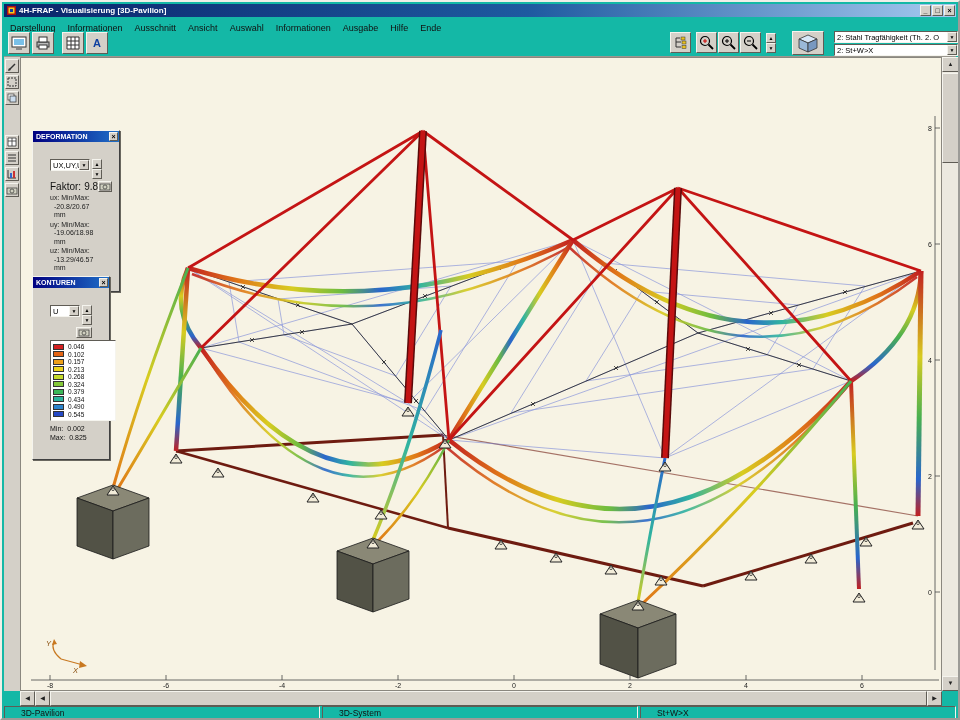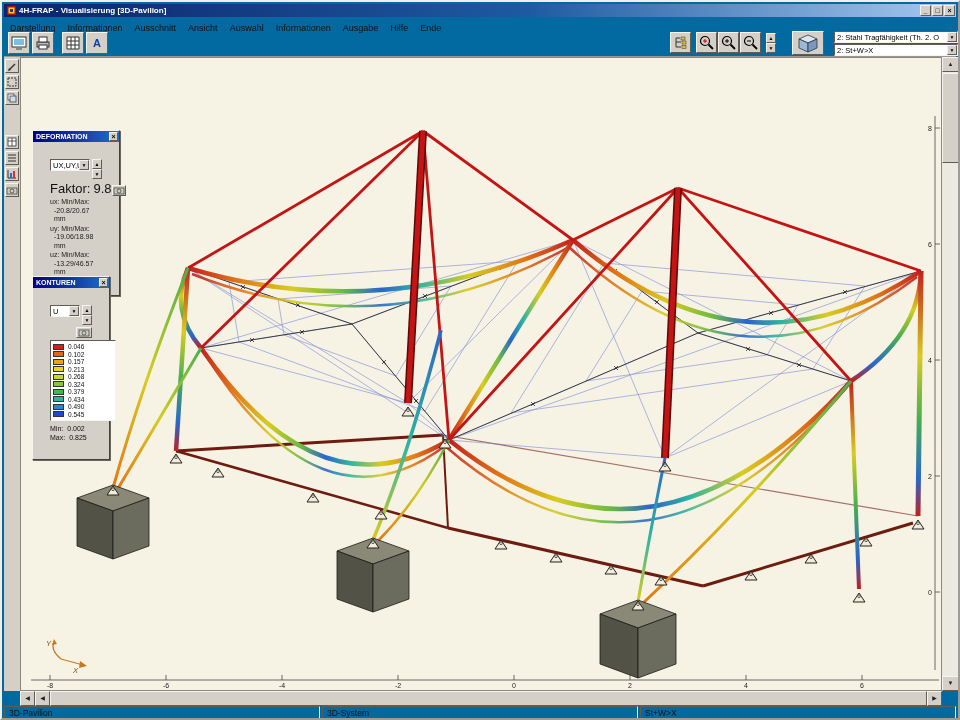--- a/index.html
+++ b/index.html
@@ -1,17 +1,17 @@
 <!DOCTYPE html>
 <html><head>
 <meta charset="utf-8">
 <style>
   * { box-sizing: border-box; margin: 0; padding: 0; }
   body { background:#808080; font-family:"Liberation Sans", sans-serif; }
-  #app { position:relative; width:960px; height:720px; background:#0369a1;
+  #app { position:relative; width:960px; height:720px; background:#14b8a6;
          border:2px outset #f0efe8; overflow:hidden; }
 
   .raised { background:#D4D0C8; border:1px solid; border-color:#f5f4ee #5f5c55 #5f5c55 #f5f4ee; }
   .sunken { border:1px solid; border-color:#5f5c55 #f5f4ee #f5f4ee #5f5c55; }
 
   
   #titlebar { position:absolute; left:2px; top:2px; right:2px; height:13px;
     background:linear-gradient(90deg,#0a246a 0%,#1e5aa0 55%,#a6caf0 100%);
     color:#fff; display:flex; align-items:center; font-size:8px; font-weight:bold; }
   #titlebar .app-ico { width:9px; height:9px; margin:0 3px; }
@@ -53,37 +53,37 @@
   #vscroll { position:absolute; left:940px; top:55px; width:17px; height:634px; background:#ece9e0; }
   #hscroll { position:absolute; left:18px; top:689px; width:922px; height:15px; background:#ece9e0; display:flex; }
   .sc-btn { width:15px; height:15px; font-size:6px; line-height:13px; text-align:center; color:#222; flex:none; }
   #vscroll .sc-btn { width:17px; height:15px; }
   .v-thumb { position:absolute; left:0; top:15px; width:17px; height:90px; }
   .h-thumb { flex:1; margin:0; }
 
   
   #statusbar { position:absolute; left:2px; right:2px; top:704px; height:14px;
     display:flex; gap:2px; align-items:stretch; }
-  .status-panel { flex:1; font-size:8.5px; line-height:12px; padding-left:4px; color:#111;
+  .status-panel { flex:1; font-size:8.5px; line-height:12px; padding-left:16px; color:#111;
     overflow:hidden; white-space:nowrap; }
 
   
   .palette { position:absolute; background:#D4D0C8; border:1px solid;
     border-color:#f5f4ee #404040 #404040 #f5f4ee; box-shadow:1px 1px 0 #6a675f; z-index:5; }
   .pal-title { height:11px; background:linear-gradient(90deg,#000080,#2070c8);
     color:#fff; font-size:7px; font-weight:bold; display:flex; align-items:center;
     padding:0 1px 0 3px; }
   .pal-close { margin-left:auto; width:9px; height:9px; background:#D4D0C8; color:#000;
     border:1px solid; border-color:#f5f4ee #5f5c55 #5f5c55 #f5f4ee;
     font-size:7px; line-height:7px; text-align:center; font-weight:bold; }
   .pal-body { padding:17px; }
   .pal-row { display:flex; align-items:flex-start; margin-bottom:2px; }
   .res-label { font-size:7px; color:#222; line-height:8.5px; }
   .res-value { font-size:7px; color:#222; line-height:8.5px; padding-left:4px; margin-bottom:1px; }
-  .faktor-row { font-size:13px; color:#111; align-items:flex-end; }
+  .faktor-row { font-size:10px; color:#111; align-items:flex-end; }
   .faktor-row .fv { margin-left:3px; }
   .mini-btn { margin-left:auto; width:16px; height:11px; background:#D4D0C8; border:1px solid;
     border-color:#f5f4ee #5f5c55 #5f5c55 #f5f4ee; display:flex; align-items:center; justify-content:center; }
   .legend-box { background:#fff; border:1px solid; border-color:#5f5c55 #f5f4ee #f5f4ee #5f5c55;
     padding:2px 2px; width:66px; }
   .leg-row { display:flex; align-items:center; height:7.5px; }
   .leg-swatch { width:11px; height:6px; border:0.5px solid #333; flex:none; }
   .leg-val { font-size:6.5px; padding-left:4px; color:#111; }
   .minmax { font-size:7px; color:#111; line-height:9px; display:flex; }
   .minmax .mv { margin-left:4px; }

